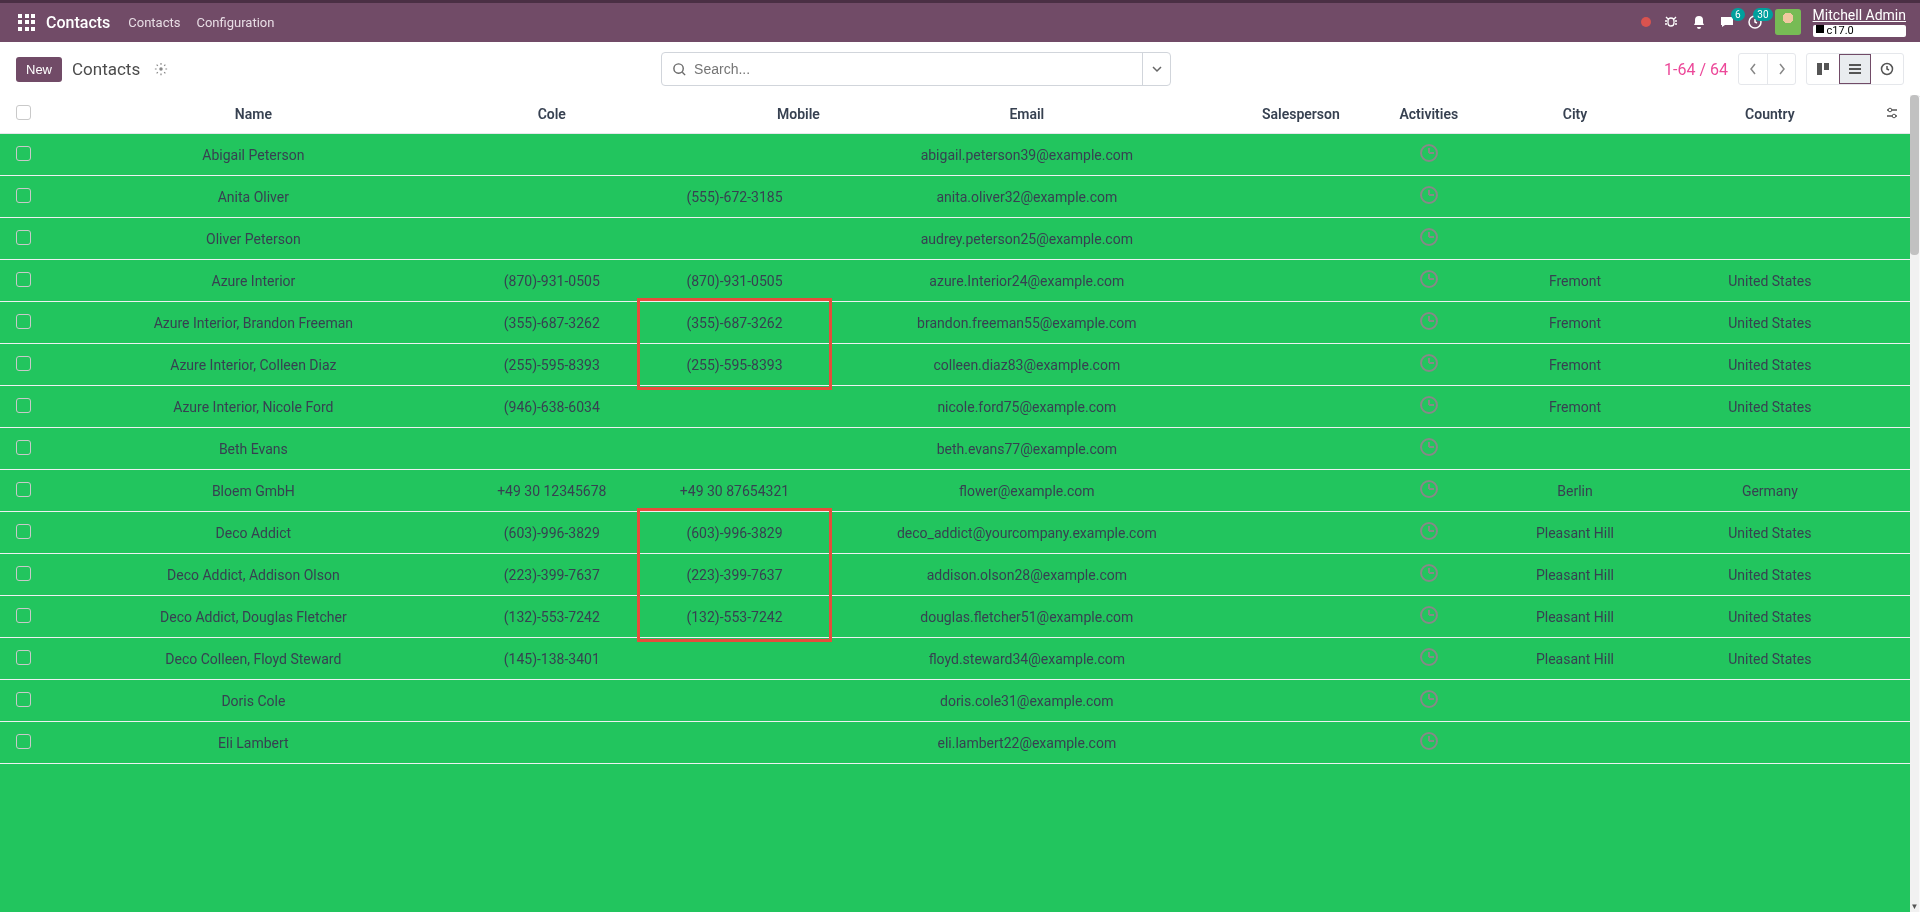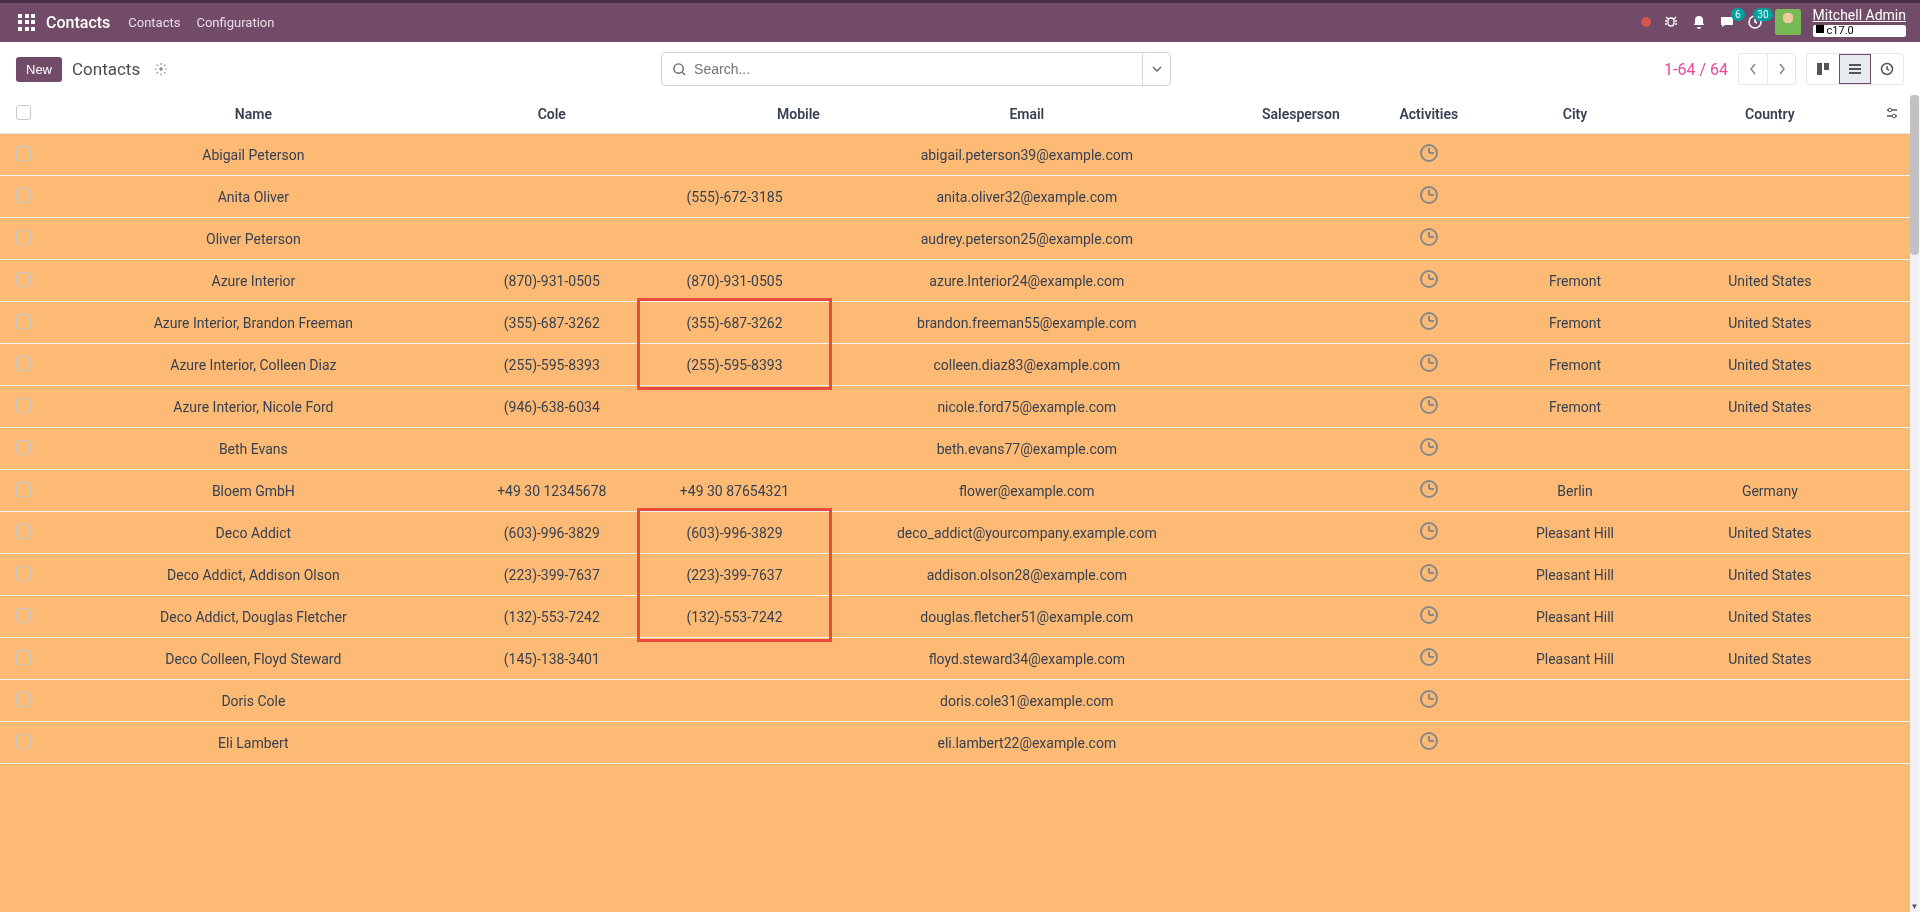--- a/index.html
+++ b/index.html
@@ -37,21 +37,21 @@
 .ctrl-right { display: flex; align-items: center; gap: 10px; }
 .pager { font-size: 16px; color: #ec4899; }
 .pager-btns { display: flex; border: 1px solid #e5e7eb; border-radius: 3px; overflow: hidden; }
 .pager-btn { width: 28px; height: 30px; display: flex; align-items: center; justify-content: center; cursor: pointer; color: #888; }
 .pager-btn + .pager-btn { border-left: 1px solid #e5e7eb; }
 .views { display: flex; border: 1px solid #e5e7eb; border-radius: 3px; overflow: hidden; }
 .view-btn { width: 32px; height: 30px; display: flex; align-items: center; justify-content: center; cursor: pointer; }
 .view-btn.active { background: #e9ecef; border: 1px solid #714B67; }
 
 
-.table-wrap { position: absolute; top: 95px; bottom: 0; left: 0; right: 10px; overflow: hidden; background:#fdba74; }
+.table-wrap { position: absolute; top: 95px; bottom: 0; left: 0; right: 10px; overflow: hidden; background:#22c55e; }
 table { width: 100%; border-collapse: collapse; }
 th { text-align: center; font-weight: 600; font-size: 14px; padding: 10px 6px; border-bottom: 1px solid #e5e7eb; background: #fff; }
 td { text-align: center; font-size: 14px; padding: 10px 6px; border-bottom: 1px solid #eef0f2; }
 .chk { width: 38px; }
 input[type=checkbox] { width: 15px; height: 15px; border: 1px solid #c9c9c9; border-radius: 3px; appearance: none; cursor: pointer; }
 .clock { width: 18px; height: 18px; border: 2px solid #888; border-radius: 50%; display: inline-block; position: relative; }
 .clock::before { content:""; position:absolute; width:2px; height:5px; background:#888; left:50%; top:50%; transform: translate(-50%,-100%); }
 .clock::after { content:""; position:absolute; width:5px; height:2px; background:#888; left:50%; top:50%; transform: translate(0,-50%); }
 .col-name{width:340px;} .col-phone{width:150px;} .col-mobile{width:150px;text-align:right;} .col-email{width:330px;} .col-sales{width:120px;} .col-act{width:90px;} .col-city{width:150px;} .col-country{width:170px;} .col-opt{width:30px;}
 .opt-th { cursor:pointer; }

